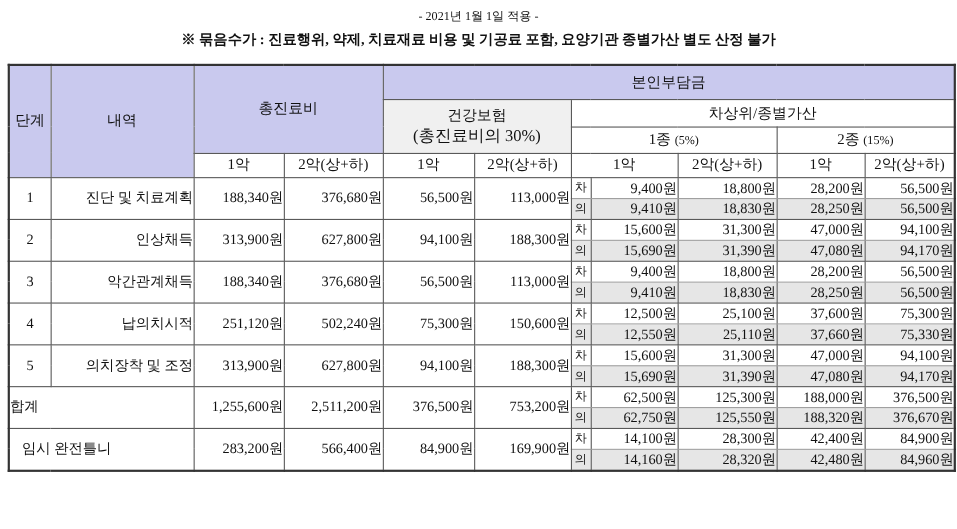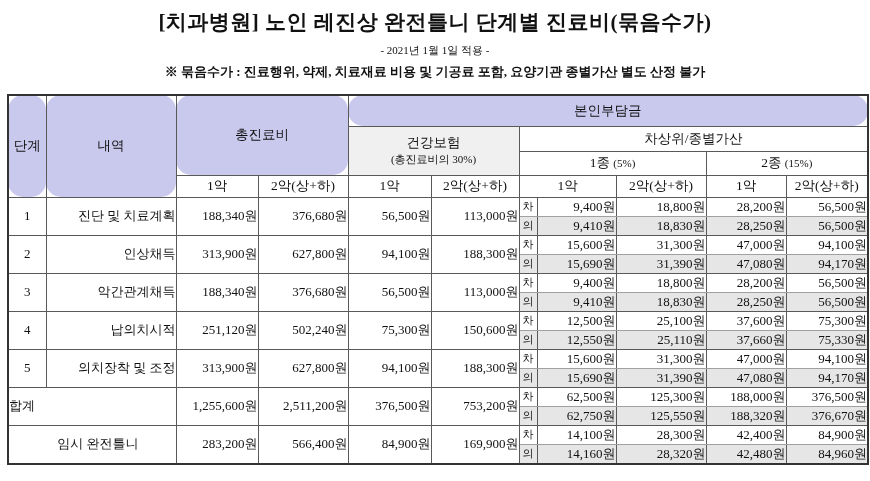--- a/index.html
+++ b/index.html
@@ -12,41 +12,40 @@
   table.fee{border-collapse:collapse;table-layout:fixed;width:860px;margin:13px 0 0 7px;border:2px solid #333;}
   table.fee th,table.fee td{border:1px solid #595959;font-weight:normal;padding:0;overflow:hidden;white-space:nowrap;}
 
   thead tr.h1{height:31px;}
   thead tr.h2{height:25px;font-family:Liberation Serif, serif;}
   thead tr.h3{height:24px;}
   thead tr.h4{height:22px;}
   tbody tr{height:18px;}
 
   th{font-size:13.5px;text-align:center;}
-  .purple{background:#c9c9ee;border-radius:15px;}
+  .purple{background:#c9c9ee;}
   .grayhead{background:#f0f0f0;}
-  .small{font-size:11px;}
+  .small{font-size:15px;}
   .pct{font-size:11px;}
 
   td{font-size:13px;}
   td.c{text-align:center;}
   td.item{text-align:right;padding-left:11px;}
   td.num{text-align:right;padding-right:5px;}
   td.sublabel{text-align:center;font-size:11px;}
   td.bl2,th.bl2{border-left:2px solid #333;}
   tr.row-ui td{background:#e6e6e6;}
   tr.row-cha td.subcell{border-bottom:1px solid #a0a0a0;}
   td.sumlabel{text-align:left;}
-  td.sumlabel.left{text-align:center;padding-left:11px;}
+  td.sumlabel.left{text-align:left;padding-left:11px;}
 </style>
 </head>
 <body>
 
 <div class="page">
-  <h1 class="page-title">[치과병원] 노인 레진상 완전틀니 단계별 진료비(묶음수가)</h1>
   <div class="page-subtitle">- 2021년 1월 1일 적용 -</div>
   <div class="page-note">※ 묶음수가 : 진료행위, 약제, 치료재료 비용 및 기공료 포함, 요양기관 종별가산 별도 산정 불가</div>
 
   <table class="fee">
     <colgroup>
       <col style="width:38px">
         <col style="width:130px">
       <col style="width:82px">
         <col style="width:90px">
       <col style="width:83px">

